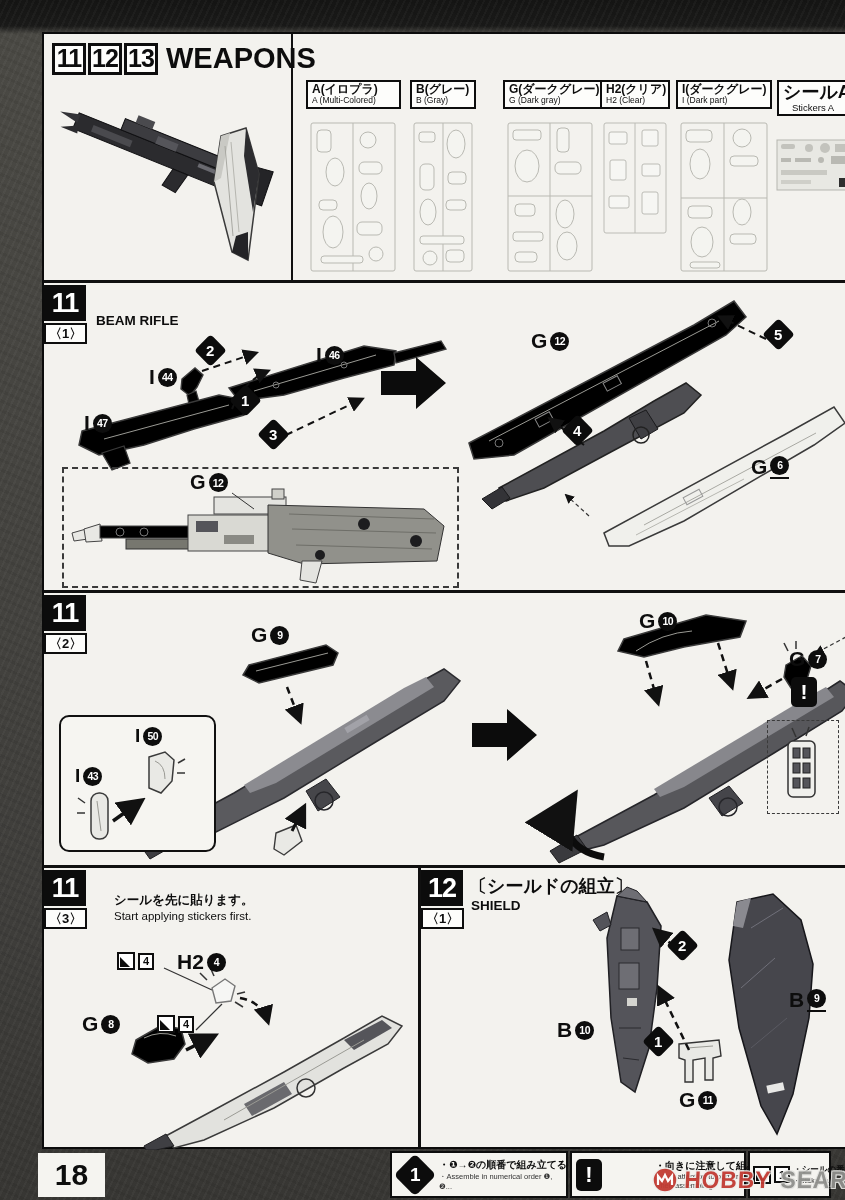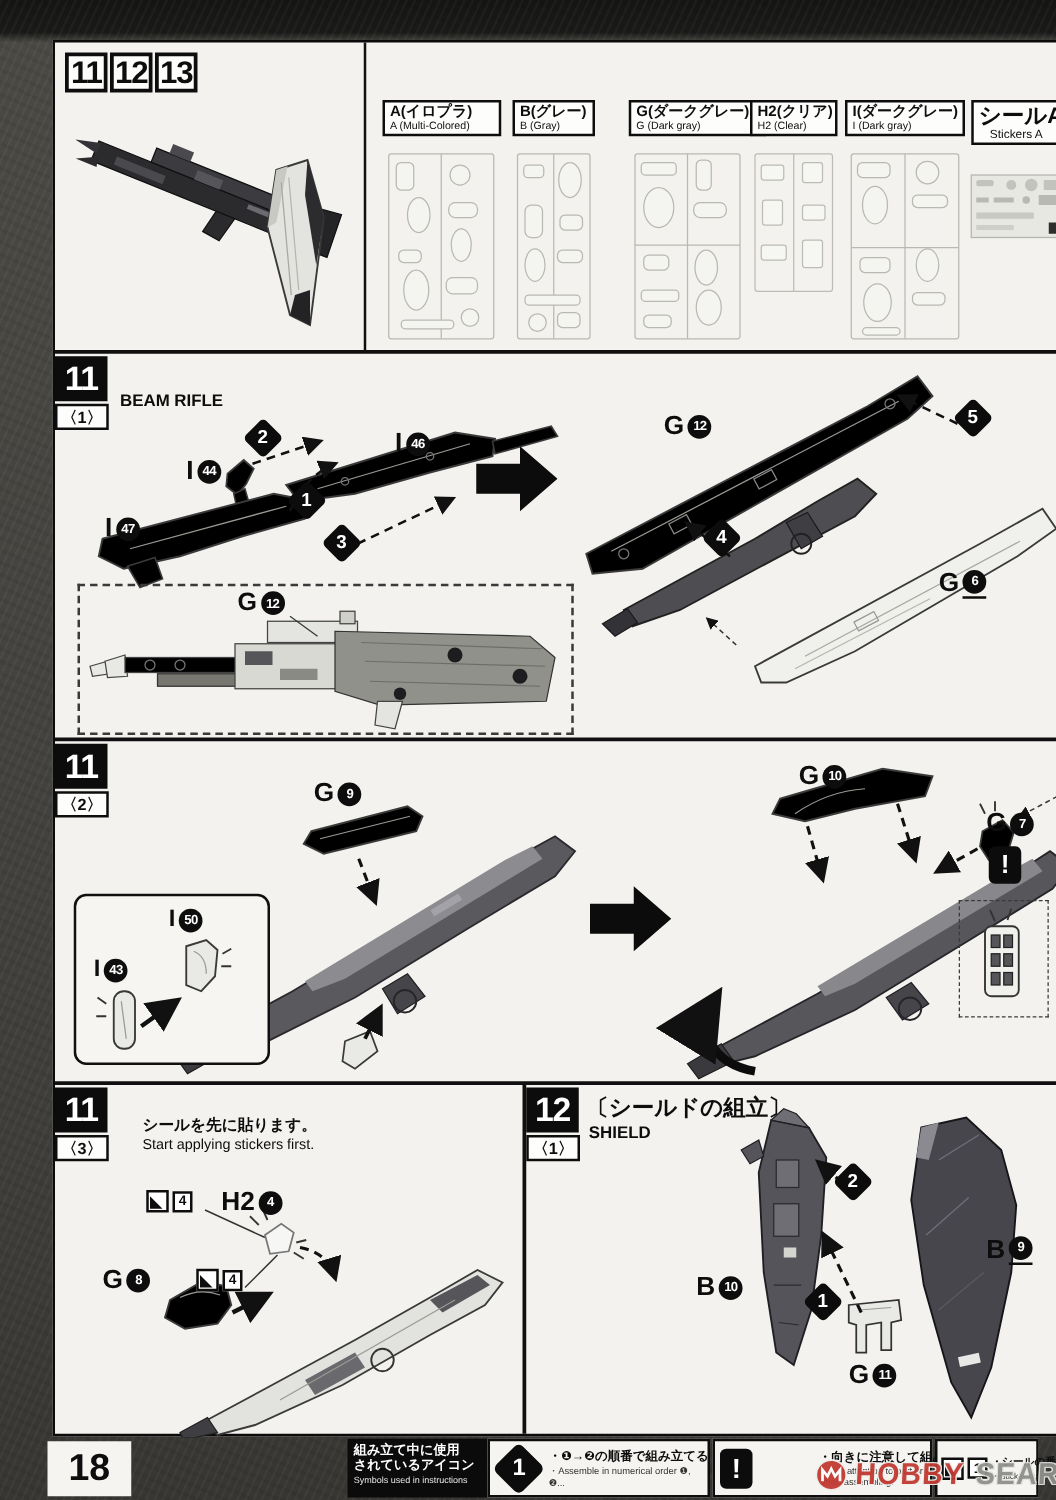--- a/index.html
+++ b/index.html
@@ -87,20 +87,21 @@
 <body>
 
 <div class="stage">
  <div class="page">
 
   <div class="sec sec-h">
     <div class="abs ovl" style="left:8px;top:8px;display:flex;align-items:center;">
       <span class="hn">11</span>
       <span class="hn">12</span>
       <span class="hn">13</span>
+      <span class="hdr-title">WEAPONS</span>
     </div>
 
     <svg class="abs" style="left:6px;top:50px;z-index:1;" width="238" height="196" viewBox="0 0 238 196">
       <g transform="translate(10 4) rotate(22 100 65)">
         <rect x="10" y="58" width="185" height="17" fill="#2b2b2e" stroke="#101012"></rect>
         <rect x="55" y="46" width="125" height="12" fill="#3c3c40" stroke="#101012"></rect>
         <polygon points="178,44 212,40 214,76 182,77" fill="#242427" stroke="#101012"></polygon>
         <rect x="28" y="64" width="42" height="7" fill="#4a4a4e"></rect>
         <polygon points="12,59 -8,64 12,68" fill="#333337"></polygon>
         <polygon points="14,70 -2,78 16,78" fill="#2b2b2e"></polygon>
@@ -130,21 +131,21 @@
     <div class="rl" style="left:459px;top:46px;width:110px;">
       <span class="jp">G(ダークグレー)</span>
           <span class="en">G (Dark gray)</span>
         </div>
     <div class="rl" style="left:556px;top:46px;width:70px;">
       <span class="jp">H2(クリア)</span>
           <span class="en">H2 (Clear)</span>
         </div>
     <div class="rl" style="left:632px;top:46px;width:96px;">
       <span class="jp">I(ダークグレー)</span>
-          <span class="en">I (Dark gray)</span>
+          <span class="en">I (Dark part)</span>
         </div>
     <div class="rl" style="left:733px;top:46px;width:72px;text-align:center;">
       <span class="jp" style="font-size:18px;">シールA</span>
           <span class="en" style="font-size:9.5px;">Stickers A</span>
         </div>
 
     <svg class="abs" style="left:262px;top:86px;" width="95" height="156" viewBox="0 0 95 156">
       <g stroke="#b9b9b2" fill="#f4f4f0">
             <rect x="5" y="3" width="84" height="148" fill="none" rx="2"></rect>
             <line x1="47" y1="3" x2="47" y2="151"></line>
@@ -572,25 +573,20 @@
           <span class="cu">
             <span class="c">9</span>
           </span>
         </div>
   </div>
 
  </div>
 
  <div class="pgnum">18</div>
 
- <div class="legend">
-   <span class="jp">組み立て中に使用</span>
-   <span class="jp">されているアイコン</span>
-   <span class="en">Symbols used in instructions</span>
- </div>
 
  <div class="fbox" style="left:390px;width:178px;">
    <span class="fdia">
         <span>1</span>
       </span>
    <span class="txt">
      <span class="jp">・❶→❷の順番で組み立てる</span>
      <span class="en">・Assemble in numerical order ❶, ❷...</span>
    </span>
  </div>

